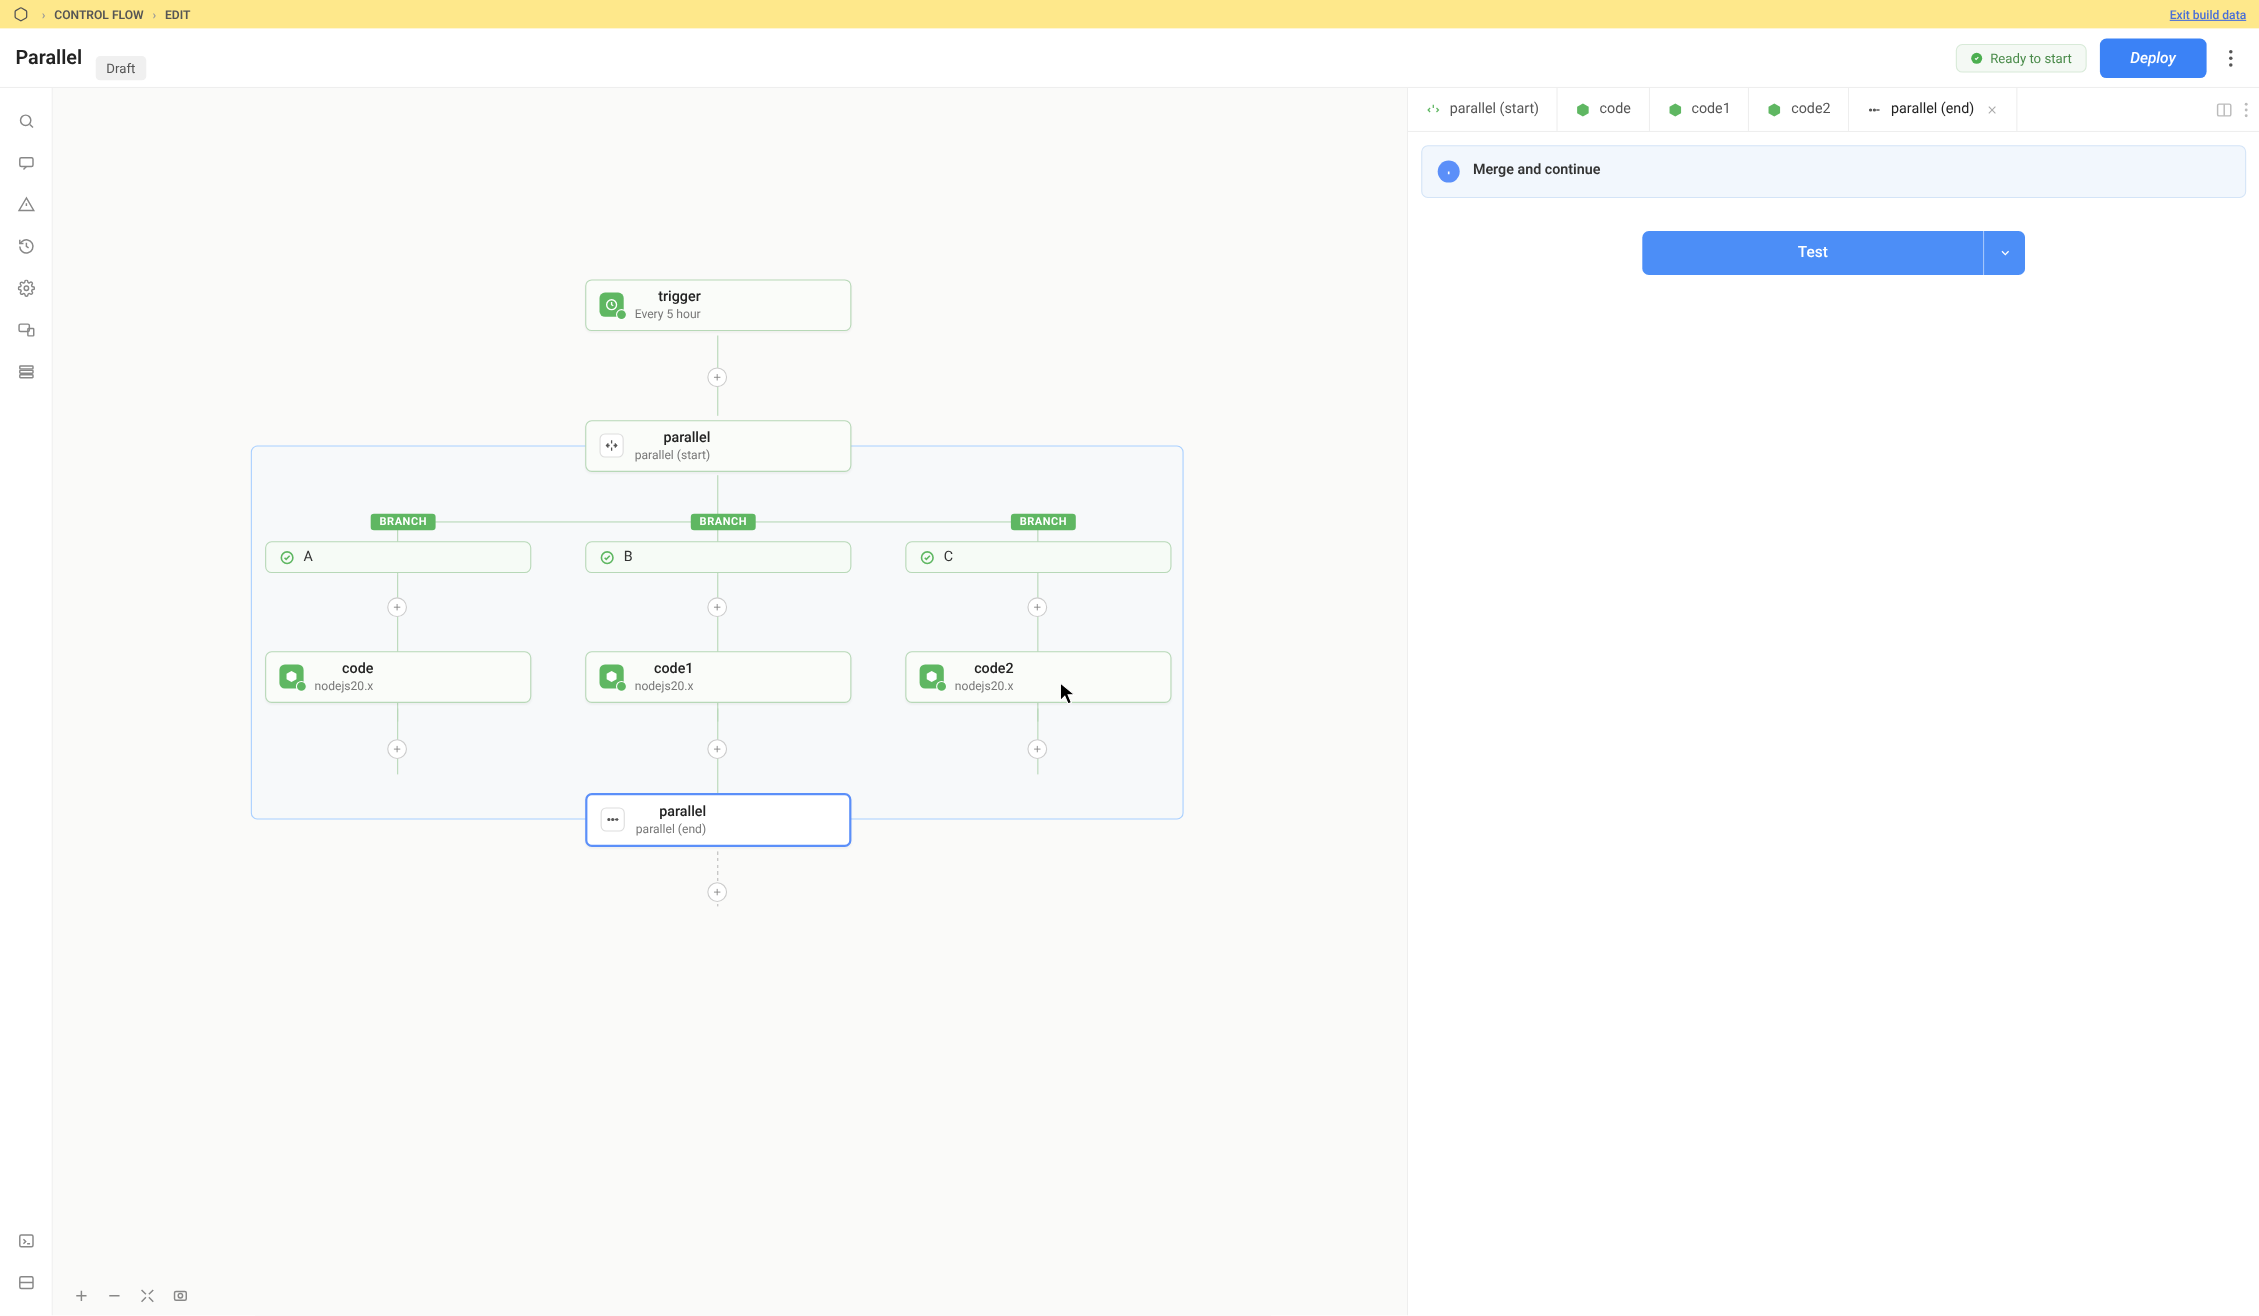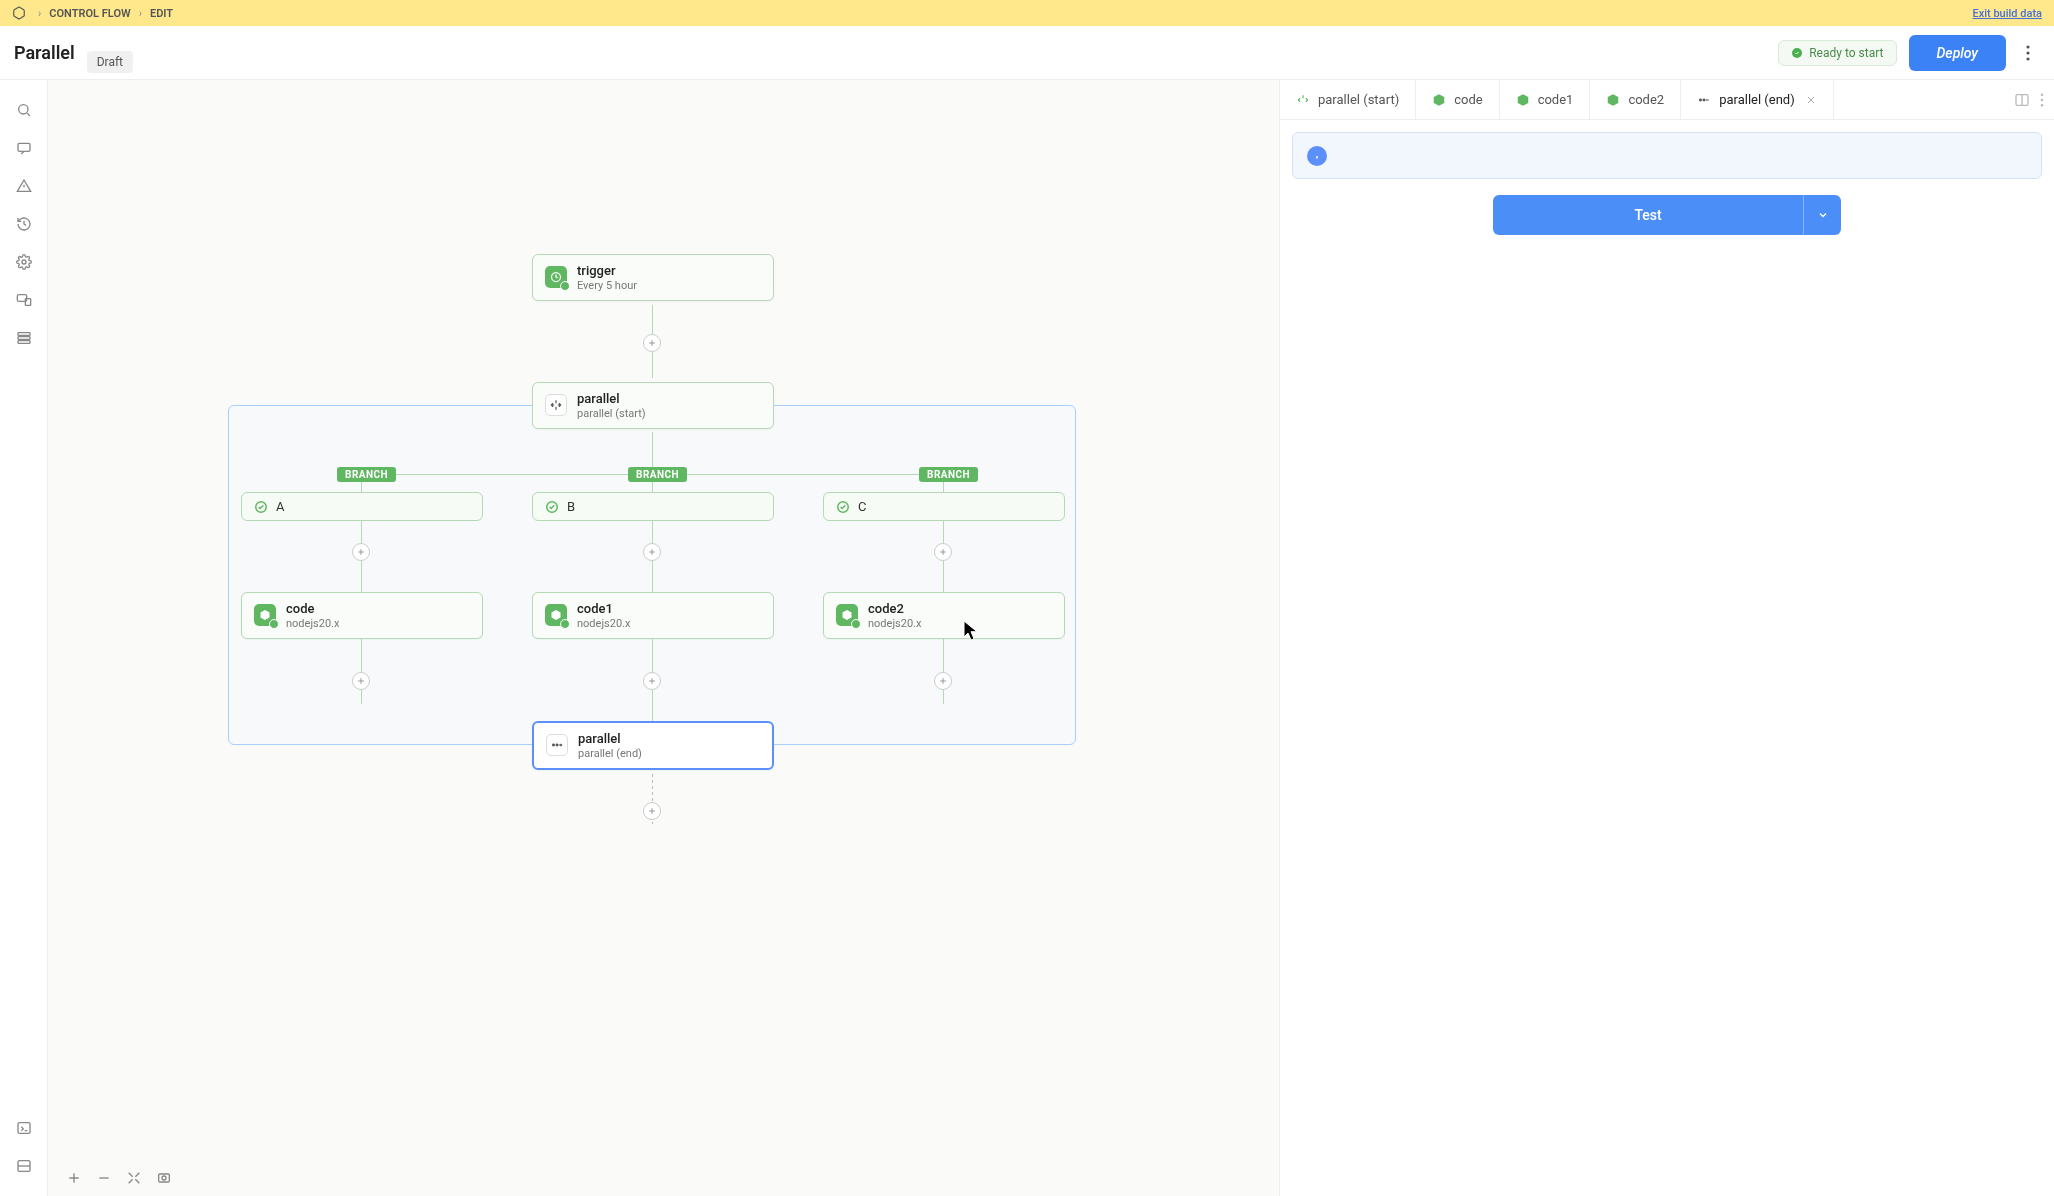--- a/index.html
+++ b/index.html
@@ -25,21 +25,21 @@
 
 .main { display: flex; height: calc(100% - 80px); }
 
 
 .leftrail { width: 48px; border-right: 1px solid #eee; display: flex; flex-direction: column; align-items: center; padding: 14px 0; gap: 6px; }
 .leftrail .rail-btn { width: 32px; height: 32px; display: flex; align-items: center; justify-content: center; color: #888; cursor: pointer; border-radius: 4px; }
 .leftrail .rail-spacer { flex: 1; }
 
 
 .canvas-wrap { flex: 1; position: relative; background: #FAFAF9; overflow: hidden; }
-.canvas { position: absolute; inset: 0; }
+.canvas { position: absolute; inset: 0; text-align: right; }
 
 
 .node { position: absolute; background: #FAFCF9; border: 1px solid #B7D8B7; border-radius: 6px; display: flex; align-items: center; padding: 8px 12px; gap: 10px; box-shadow: 0 1px 2px rgba(0,0,0,0.04); }
 .node.selected { border: 2px solid #5B8FF9; background: #fff; }
 .node .node-icon { width: 22px; height: 22px; border-radius: 5px; display: flex; align-items: center; justify-content: center; flex-shrink: 0; }
 .node .node-icon.green { background: #5FB762; color: white; position: relative; }
 .node .node-icon.green .badge-check { position: absolute; bottom: -3px; right: -3px; width: 10px; height: 10px; background: #5FB762; border: 1.5px solid #fff; border-radius: 50%; }
 .node .node-icon.white { background: #fff; border: 1px solid #ddd; color: #555; }
 .node .node-txt { display: flex; flex-direction: column; line-height: 1.2; }
 .node .node-txt .t1 { font-size: 13px; font-weight: 500; color: #222; }
@@ -77,21 +77,21 @@
 .tab-tools { margin-left: auto; display: flex; align-items: center; padding: 0 10px; gap: 10px; color: #bbb; }
 
 
 .info-box { margin: 12px; border: 1px solid #D4E4F7; background: #F2F7FD; border-radius: 6px; padding: 12px 14px; display: flex; gap: 12px; }
 .info-box .info-icon { width: 20px; height: 20px; border-radius: 50%; background: #5B8FF9; color: #fff; display: flex; align-items: center; justify-content: center; flex-shrink: 0; margin-top: 1px; }
 .info-box .info-body { font-size: 13px; color: #333; line-height: 1.5; }
 .info-box .info-body .info-title { font-weight: 600; margin-bottom: 2px; }
 .info-box code { background: #E4ECF5; padding: 1px 5px; border-radius: 3px; font-family: ui-monospace, "SF Mono", Menlo, monospace; font-size: 12px; }
 
 
-.test-row { display: flex; justify-content: center; margin: 4px 12px; }
+.test-row { display: flex; justify-content: center; margin: 18px 12px; }
 .test-btn { display: flex; align-items: stretch; }
 .test-btn .test-main { background: #4C8EF7; color: #fff; font-size: 14px; font-weight: 500; padding: 12px 0; width: 310px; text-align: center; border: none; border-radius: 6px 0 0 6px; cursor: pointer; }
 .test-btn .test-drop { background: #4C8EF7; color: #fff; width: 38px; display: flex; align-items: center; justify-content: center; border-left: 1px solid rgba(255,255,255,0.35); border-radius: 0 6px 6px 0; cursor: pointer; }
 
 
 .cursor { position: absolute; width: 16px; height: 22px; pointer-events: none; }
 
 svg { display: block; }
 </style>
 </head>
@@ -431,20 +431,21 @@
       </div>
     </div>
 
     <div class="info-box">
       <div class="info-icon">
         <svg width="12" height="12" viewBox="0 0 24 24" fill="none" stroke="#fff" stroke-width="3">
             <path d="M12 8h.01M12 12v5"></path>
           </svg>
       </div>
       <div class="info-body">
+        <div class="info-title">Merge and continue</div>
       </div>
     </div>
 
     <div class="test-row">
       <div class="test-btn">
         <button class="test-main">Test</button>
         <div class="test-drop">
           <svg width="12" height="12" viewBox="0 0 24 24" fill="none" stroke="#fff" stroke-width="2.5">
               <path d="m6 9 6 6 6-6"></path>
             </svg>

